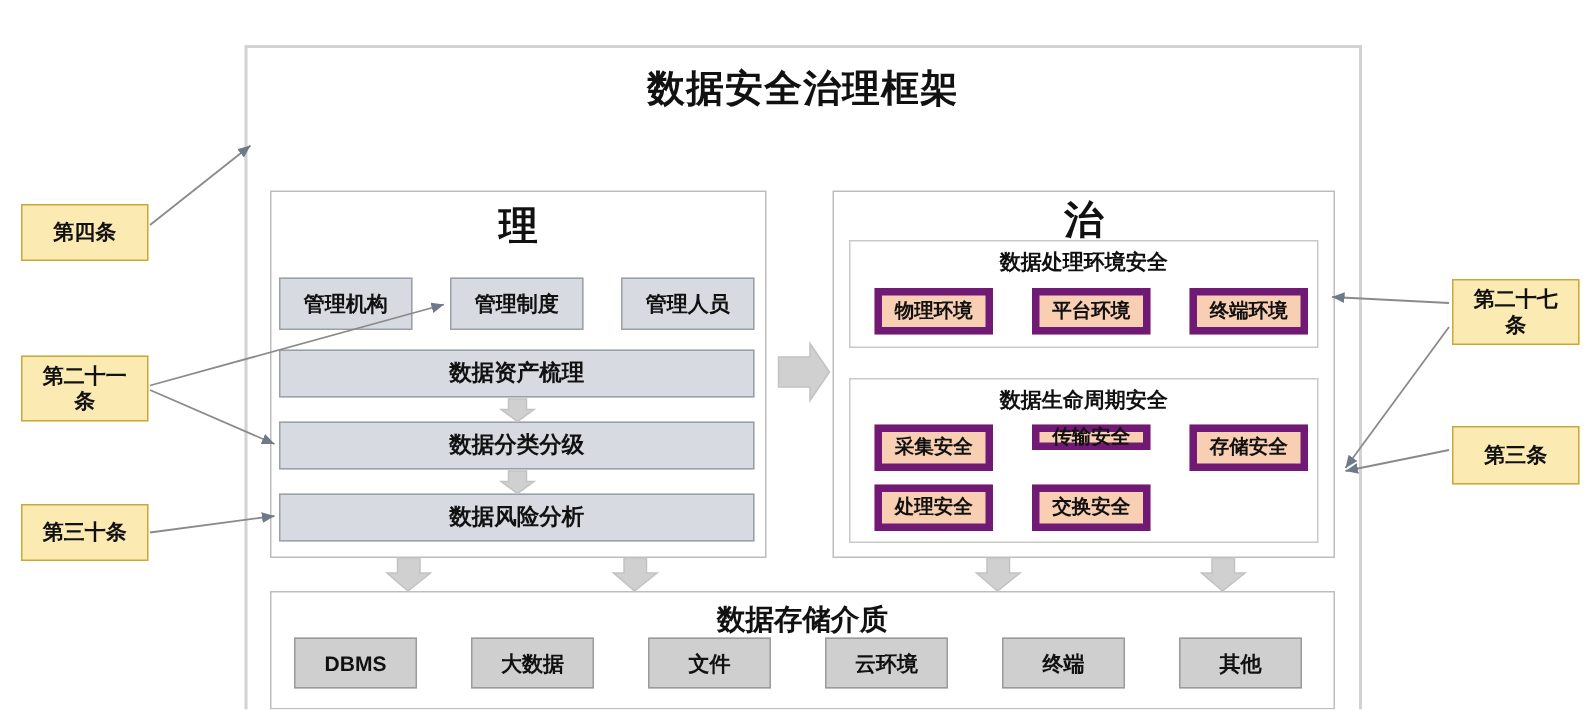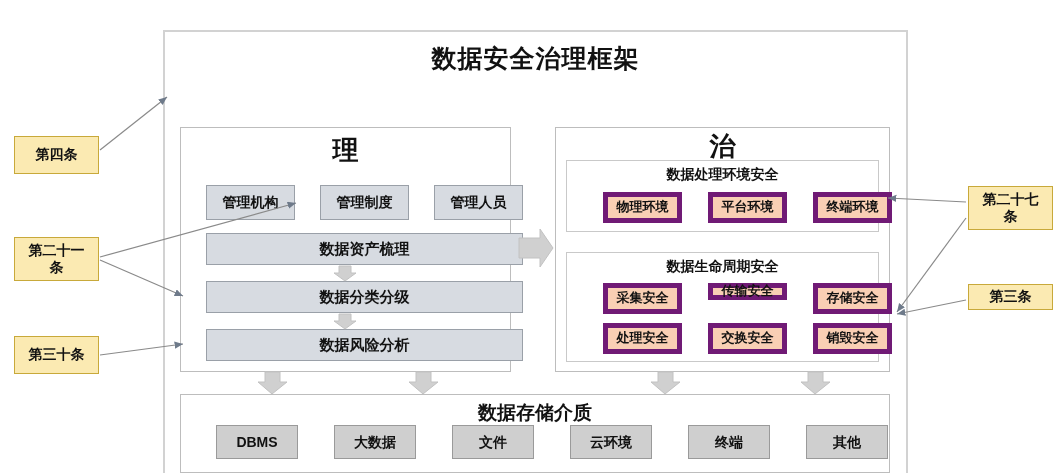--- a/index.html
+++ b/index.html
@@ -16,21 +16,20 @@
 
   
   .box{
     position:absolute;
     box-sizing:border-box;
     display:flex;align-items:center;justify-content:center;
     text-align:center;
     font-weight:bold;
     line-height:1.15;
     white-space:pre-line;
-    margin-left:20px;
   }
 
   
   #main-frame{
     position:absolute;
     left:163px;top:30px;width:745px;height:450px;
     border:2px solid #d2d2d2;
     background:#ffffff;
     box-sizing:border-box;
   }
@@ -145,39 +144,38 @@
   <div class="box chip-orange" style="left:793px;top:192px;width:79px;height:31px;">终端环境</div>
   <div class="box chip-orange" style="left:688px;top:192px;width:79px;height:31px;">平台环境</div>
 
   <div class="subpanel" style="left:566px;top:252px;width:313px;height:110px;"></div>
   <div class="subpanel-title" style="left:566px;top:258px;width:313px;">数据生命周期安全</div>
   <div class="box chip-orange" style="left:583px;top:283px;width:79px;height:31px;">采集安全</div>
   <div class="box chip-orange" style="left:688px;top:283px;width:79px;height:17px;">传输安全</div>
   <div class="box chip-orange" style="left:793px;top:283px;width:79px;height:31px;">存储安全</div>
   <div class="box chip-orange" style="left:583px;top:323px;width:79px;height:31px;">处理安全</div>
   <div class="box chip-orange" style="left:688px;top:323px;width:79px;height:31px;">交换安全</div>
-  <div class="box chip-orange" style="left:793px;top:323px;width:79px;height:31px;">销毁安全</div>
 
   <div class="panel" style="left:180px;top:394px;width:710px;height:79px;"></div>
   <div class="subpanel-title" style="left:180px;top:400px;width:710px;font-size:19px;">数据存储介质</div>
   <div class="box chip-media" style="left:196px;top:425px;width:82px;height:34px;">DBMS</div>
   <div class="box chip-media" style="left:314px;top:425px;width:82px;height:34px;">大数据</div>
   <div class="box chip-media" style="left:432px;top:425px;width:82px;height:34px;">文件</div>
   <div class="box chip-media" style="left:550px;top:425px;width:82px;height:34px;">云环境</div>
   <div class="box chip-media" style="left:668px;top:425px;width:82px;height:34px;">终端</div>
   <div class="box chip-media" style="left:786px;top:425px;width:82px;height:34px;">其他</div>
 
   <div class="callout" style="left:14px;top:136px;width:85px;height:38px;">第四条</div>
   <div class="callout" style="left:14px;top:237px;width:85px;height:44px;">第二十一
 条</div>
   <div class="callout" style="left:14px;top:336px;width:85px;height:38px;">第三十条</div>
 
   <div class="callout" style="left:968px;top:186px;width:85px;height:44px;">第二十七
 条</div>
-  <div class="callout" style="left:968px;top:284px;width:85px;height:26px;">第三条</div>
+  <div class="callout" style="left:968px;top:284px;width:85px;height:39px;">第三条</div>
 
   <svg id="overlay" viewBox="0 0 1064 473">
     <defs>
       <marker id="arrowhead" markerWidth="8" markerHeight="8" refX="7" refY="3" orient="auto" markerUnits="strokeWidth">
         <path d="M0,0 L7,3 L0,6 z" fill="#6e7a8a"></path>
       </marker>
     </defs>
 
     <line class="conn" x1="100" y1="150" x2="167" y2="97" marker-end="url(#arrowhead)"></line>
 

